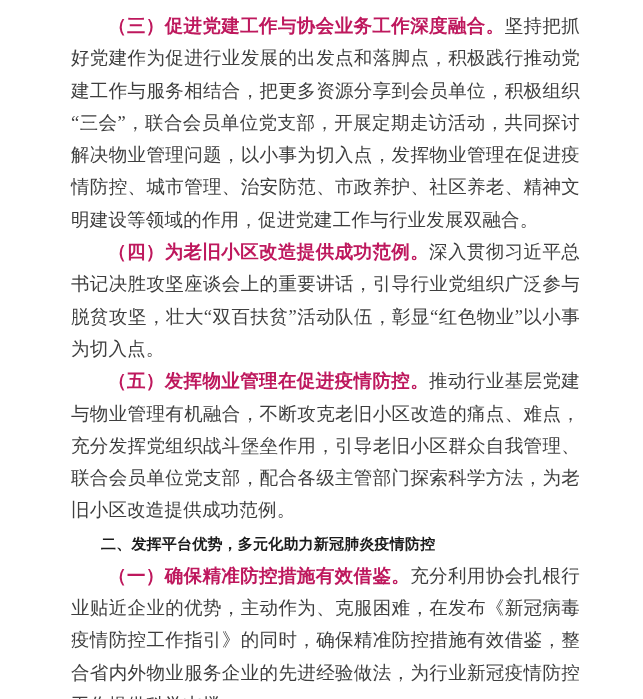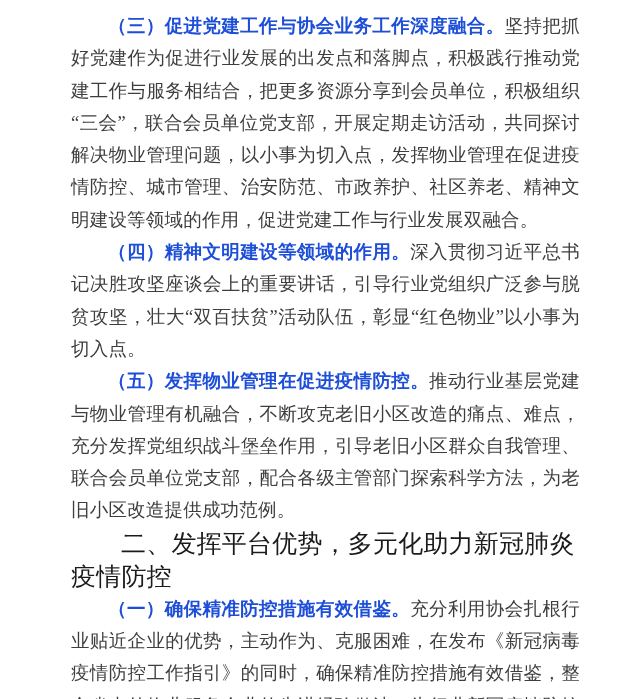--- a/index.html
+++ b/index.html
@@ -24,44 +24,44 @@
     margin: 0;
     font-size: 18.5px;
     line-height: 32.3px;
     color: #3e3e3e;
     text-align: justify;
     text-indent: 2em;
     letter-spacing: 0.2px;
   }
   .para .lead {
     font-weight: bold;
-    color: #1d4ed8;
+    color: #be185d;
   }
   .section-heading {
     margin: 0;
     font-family: "Liberation Sans", "DejaVu Sans", sans-serif;
-    font-weight: normal;
-    font-size: 25px;
+    font-weight: bold;
+    font-size: 15px;
     line-height: 33px;
     color: #1b1b1b;
     text-indent: 2em;
     letter-spacing: 0.2px;
   }
 </style>
 </head>
 <body>
 
 <div class="page">
 
   <p class="para">
     <span class="lead">（三）促进党建工作与协会业务工作深度融合。</span><span>坚持把抓好党建作为促进行业发展的出发点和落脚点，积极践行推动党建工作与服务相结合，把更多资源分享到会员单位，积极组织“三会”，联合会员单位党支部，开展定期走访活动，共同探讨解决物业管理问题，以小事为切入点，发挥物业管理在促进疫情防控、城市管理、治安防范、市政养护、社区养老、精神文明建设等领域的作用，促进党建工作与行业发展双融合。</span>
   </p>
 
   <p class="para">
-    <span class="lead">（四）精神文明建设等领域的作用。</span><span>深入贯彻习近平总书记决胜攻坚座谈会上的重要讲话，引导行业党组织广泛参与脱贫攻坚，壮大“双百扶贫”活动队伍，彰显“红色物业”以小事为切入点。</span>
+    <span class="lead">（四）为老旧小区改造提供成功范例。</span><span>深入贯彻习近平总书记决胜攻坚座谈会上的重要讲话，引导行业党组织广泛参与脱贫攻坚，壮大“双百扶贫”活动队伍，彰显“红色物业”以小事为切入点。</span>
   </p>
 
   <p class="para">
     <span class="lead">（五）发挥物业管理在促进疫情防控。</span><span>推动行业基层党建与物业管理有机融合，不断攻克老旧小区改造的痛点、难点，充分发挥党组织战斗堡垒作用，引导老旧小区群众自我管理、联合会员单位党支部，配合各级主管部门探索科学方法，为老旧小区改造提供成功范例。</span>
   </p>
 
   <h2 class="section-heading">二、发挥平台优势，多元化助力新冠肺炎疫情防控</h2>
 
   <p class="para">
     <span class="lead">（一）确保精准防控措施有效借鉴。</span><span>充分利用协会扎根行业贴近企业的优势，主动作为、克服困难，在发布《新冠病毒疫情防控工作指引》的同时，确保精准防控措施有效借鉴，整合省内外物业服务企业的先进经验做法，为行业新冠疫情防控工作提供科学支撑。</span>

